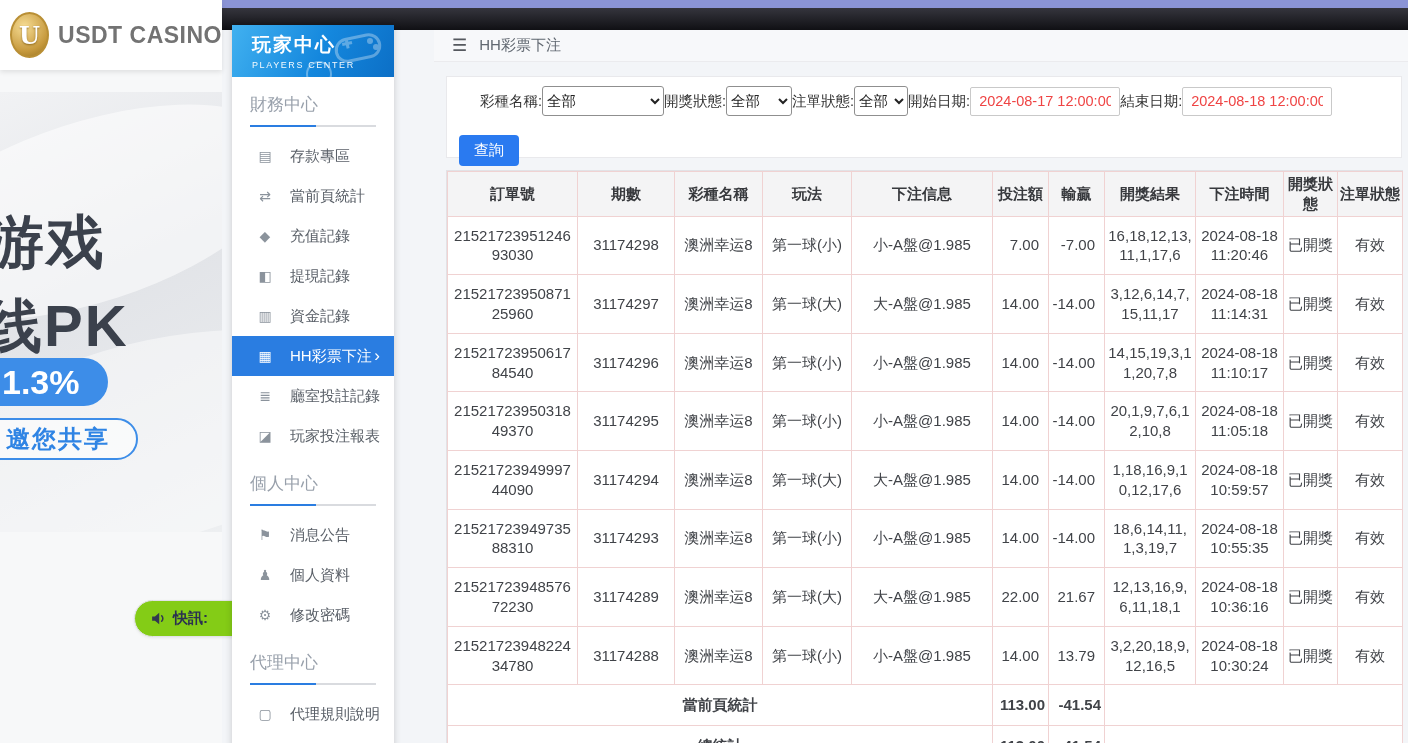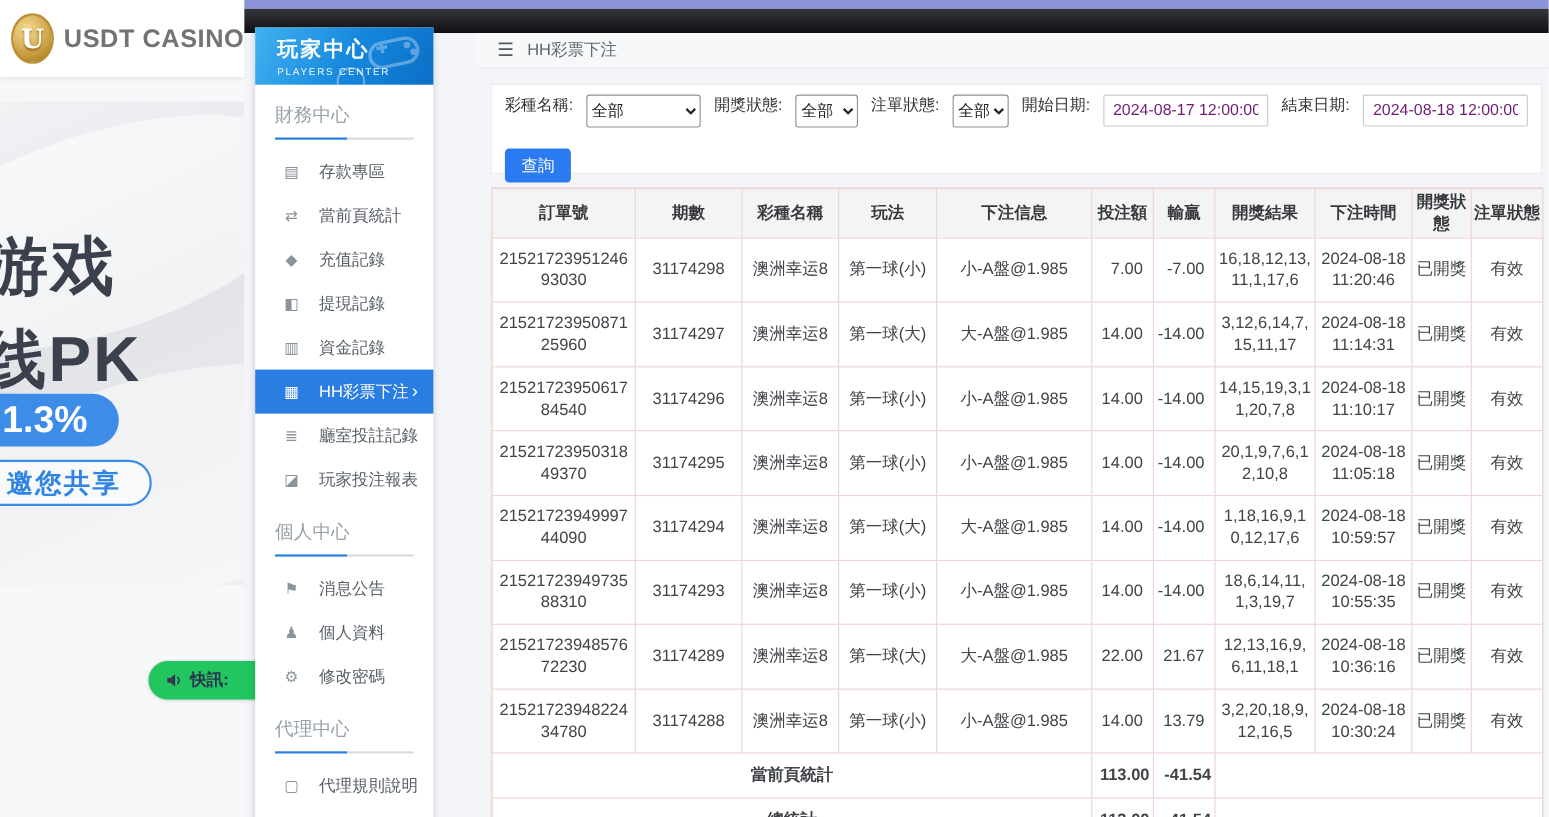--- a/index.html
+++ b/index.html
@@ -16,21 +16,21 @@
   .logo-coin { width:46px; height:46px; border-radius:50%; background:radial-gradient(circle at 35% 30%, #f6dc94, #c79a3e 65%, #97721f); border:2px solid #b98f35; display:flex; align-items:center; justify-content:center; }
   .logo-coin span { color:#fff; font-weight:bold; font-size:24px; font-family:"DejaVu Serif", serif; text-shadow:0 1px 2px rgba(120,85,10,.8); }
   .logo-text { font-size:23px; font-weight:bold; color:#737373; letter-spacing:.5px; white-space:nowrap; }
   .banner { position:absolute; top:92px; left:0; width:222px; height:440px; background:linear-gradient(155deg,#f1f2f4 0%, #e2e4e8 45%, #edeff1 100%); overflow:hidden; }
   .swirl1 { position:absolute; width:420px; height:180px; left:-120px; top:30px; background:rgba(255,255,255,.55); border-radius:50%; transform:rotate(-18deg); }
   .swirl2 { position:absolute; width:460px; height:200px; left:-80px; top:250px; background:rgba(255,255,255,.45); border-radius:50%; transform:rotate(-14deg); }
   .promo-l1 { position:absolute; top:112px; left:-14px; font-size:58px; font-weight:900; color:#3b414c; letter-spacing:2px; }
   .promo-l2 { position:absolute; top:196px; left:-16px; font-size:58px; font-weight:900; color:#3b414c; letter-spacing:2px; }
   .promo-badge { position:absolute; top:266px; left:-34px; height:48px; border-radius:24px; background:#3d8de8; color:#fff; font-weight:800; font-size:34px; display:flex; align-items:center; padding:0 28px 0 36px; }
   .promo-cta { position:absolute; top:326px; left:-40px; height:42px; border:2px solid #3d8de8; border-radius:22px; color:#2f84e4; font-weight:800; font-size:24px; display:flex; align-items:center; padding:0 26px 0 44px; background:rgba(255,255,255,.55); letter-spacing:2px; }
-  .news-pill { position:absolute; top:600px; left:134px; width:120px; height:37px; background:#22c55e; border:1px solid #e2e2e8; border-radius:19px; box-shadow:0 1px 3px rgba(0,0,0,.07); display:flex; align-items:center; gap:6px; padding-left:15px; color:#2b3150; font-weight:bold; font-size:15px; }
+  .news-pill { position:absolute; top:600px; left:134px; width:120px; height:37px; background:#84cc16; border:1px solid #e2e2e8; border-radius:19px; box-shadow:0 1px 3px rgba(0,0,0,.07); display:flex; align-items:center; gap:6px; padding-left:15px; color:#2b3150; font-weight:bold; font-size:15px; }
   
   .top-strip { position:absolute; left:222px; top:0; width:1186px; height:8px; background:#8b94d6; }
   .dark-band { position:absolute; left:222px; top:8px; width:1186px; height:22px; background:linear-gradient(180deg,#35353d,#101014); }
   
   .sidebar { position:absolute; left:232px; top:25px; width:162px; height:730px; background:#fff; box-shadow:0 0 7px rgba(0,0,0,.18); z-index:3; }
   .sb-header { height:52px; background:linear-gradient(115deg,#41b1f0 0%, #1487dd 55%, #0c6fc6 100%); color:#fff; padding:7px 0 0 20px; position:relative; overflow:hidden; }
   .sb-title { font-size:19px; font-weight:bold; letter-spacing:2px; }
   .sb-sub { font-size:9px; letter-spacing:1.6px; opacity:.95; margin-top:2px; }
   .sb-gamepad { position:absolute; right:10px; top:4px; opacity:.32; }
   .sb-ball { position:absolute; right:62px; bottom:-10px; width:26px; height:26px; border:2px solid rgba(255,255,255,.35); border-radius:50%; }
@@ -40,25 +40,25 @@
   .sb-item { height:40px; display:flex; align-items:center; padding-left:24px; gap:16px; color:#5a6068; font-size:15px; cursor:pointer; position:relative; }
   .sb-item .glyph { width:18px; text-align:center; color:#8b939c; font-size:14px; }
   .sb-item.active { background:#2a7de1; color:#fff; }
   .sb-item.active .glyph { color:#fff; }
   .sb-item .chev { position:absolute; right:14px; font-size:17px; color:#fff; }
   
   .main-header { position:absolute; left:434px; top:30px; width:974px; height:32px; background:#f7f8fa; border-bottom:1px solid #ebebee; display:flex; align-items:center; gap:12px; padding-left:18px; color:#5f6368; z-index:1; }
   .hamburger { font-size:17px; color:#55585e; cursor:pointer; }
   .page-title { font-size:15px; color:#606770; }
   .filter-card { position:absolute; left:446px; top:76px; width:956px; height:82px; background:#fff; border:1px solid #e9e9ec; padding:9px 12px; }
-  .filter-row { display:flex; align-items:flex-start; gap:12px; white-space:nowrap; }
+  .filter-row { display:flex; align-items:center; gap:0; white-space:nowrap;margin-left:21px; }
   .f-label { font-size:14.5px; color:#333; }
   .sel { height:30px; border:1px solid #8f8f8f; border-radius:3px; background:#fff; font-size:14.5px; color:#222; font-family:"Liberation Sans", sans-serif; }
   .w122 { width:122px; } .w66 { width:66px; } .w54 { width:54px; }
-  .date-input { height:29px; width:150px; border:1px solid #c9c9c9; border-radius:2px; font-size:14.5px; color:#701a75; padding:0 8px; font-family:"Liberation Sans", sans-serif; }
+  .date-input { height:29px; width:150px; border:1px solid #c9c9c9; border-radius:2px; font-size:14.5px; color:#ef4444; padding:0 8px; font-family:"Liberation Sans", sans-serif; }
   .search-btn { margin-top:19px; background:#2a7af0; color:#fff; border:none; border-radius:4px; font-size:15px; padding:6px 15px; cursor:pointer; font-family:"Liberation Sans", sans-serif; }
   
   .table-card { position:absolute; left:446px; top:170px; width:957px; background:#fff; border:1px solid #e2e2e6; }
   table { border-collapse:collapse; width:100%; table-layout:fixed; font-size:15px; color:#404348; }
   th, td { border:1px solid #f0d2d2; text-align:center; vertical-align:middle; line-height:1.32; }
   th { background:#f4f4f5; font-weight:bold; height:42px; color:#37393d; padding:2px; }
   td { padding:9px 3px; }
   td.brk { word-break:break-all; }
   td.num { text-align:right; padding-right:9px; }
   tr.summary td { padding:10px 3px;font-weight:bold; }

